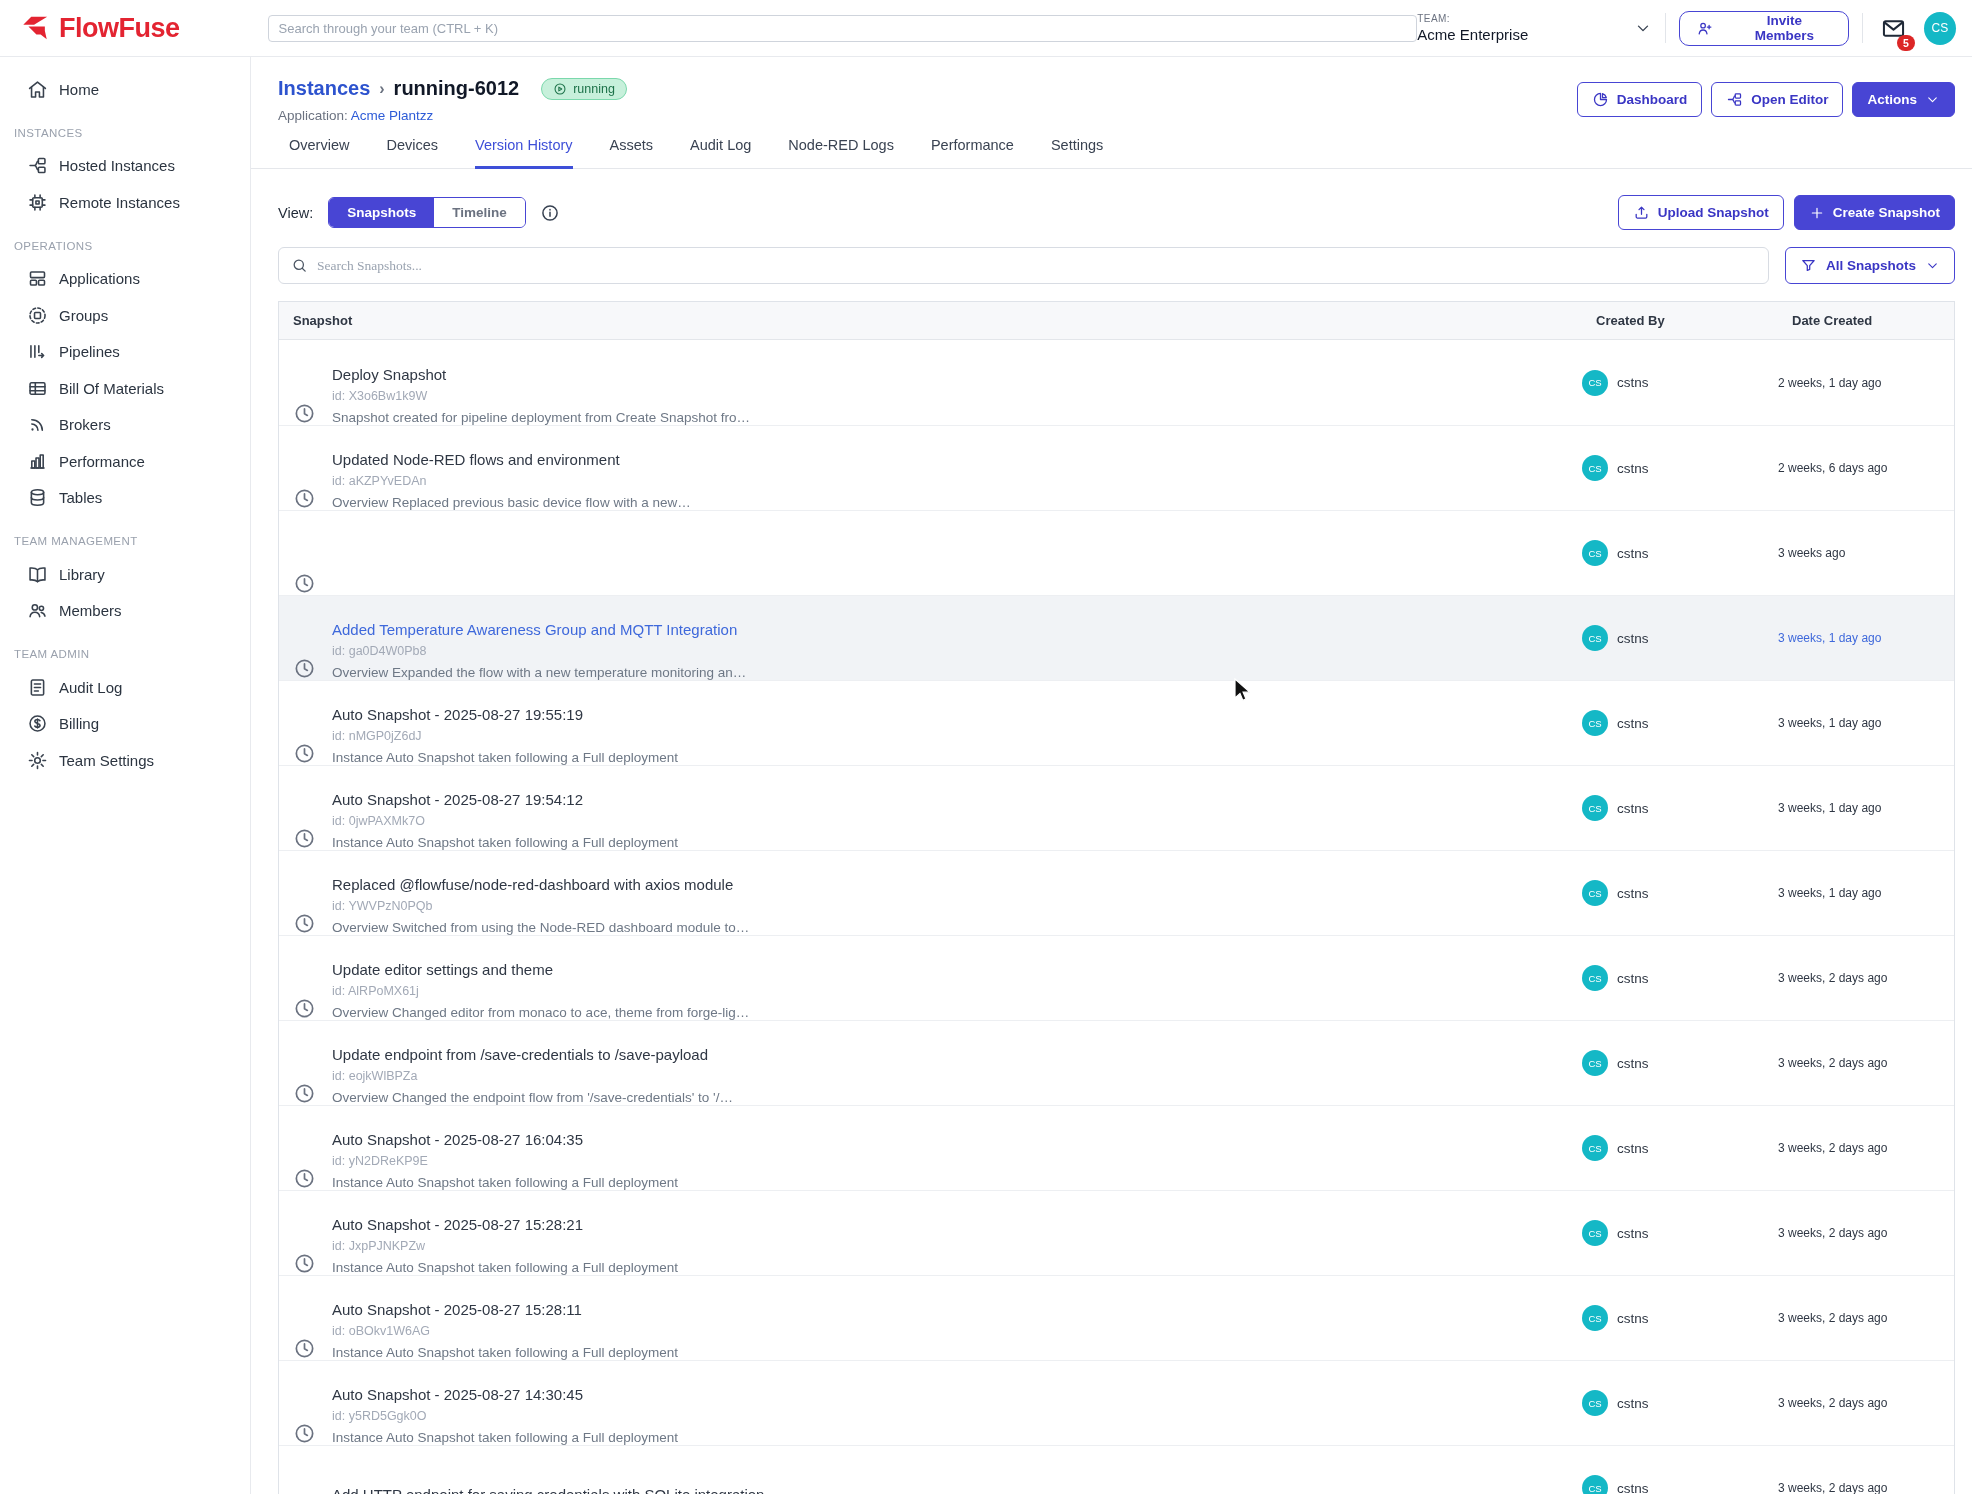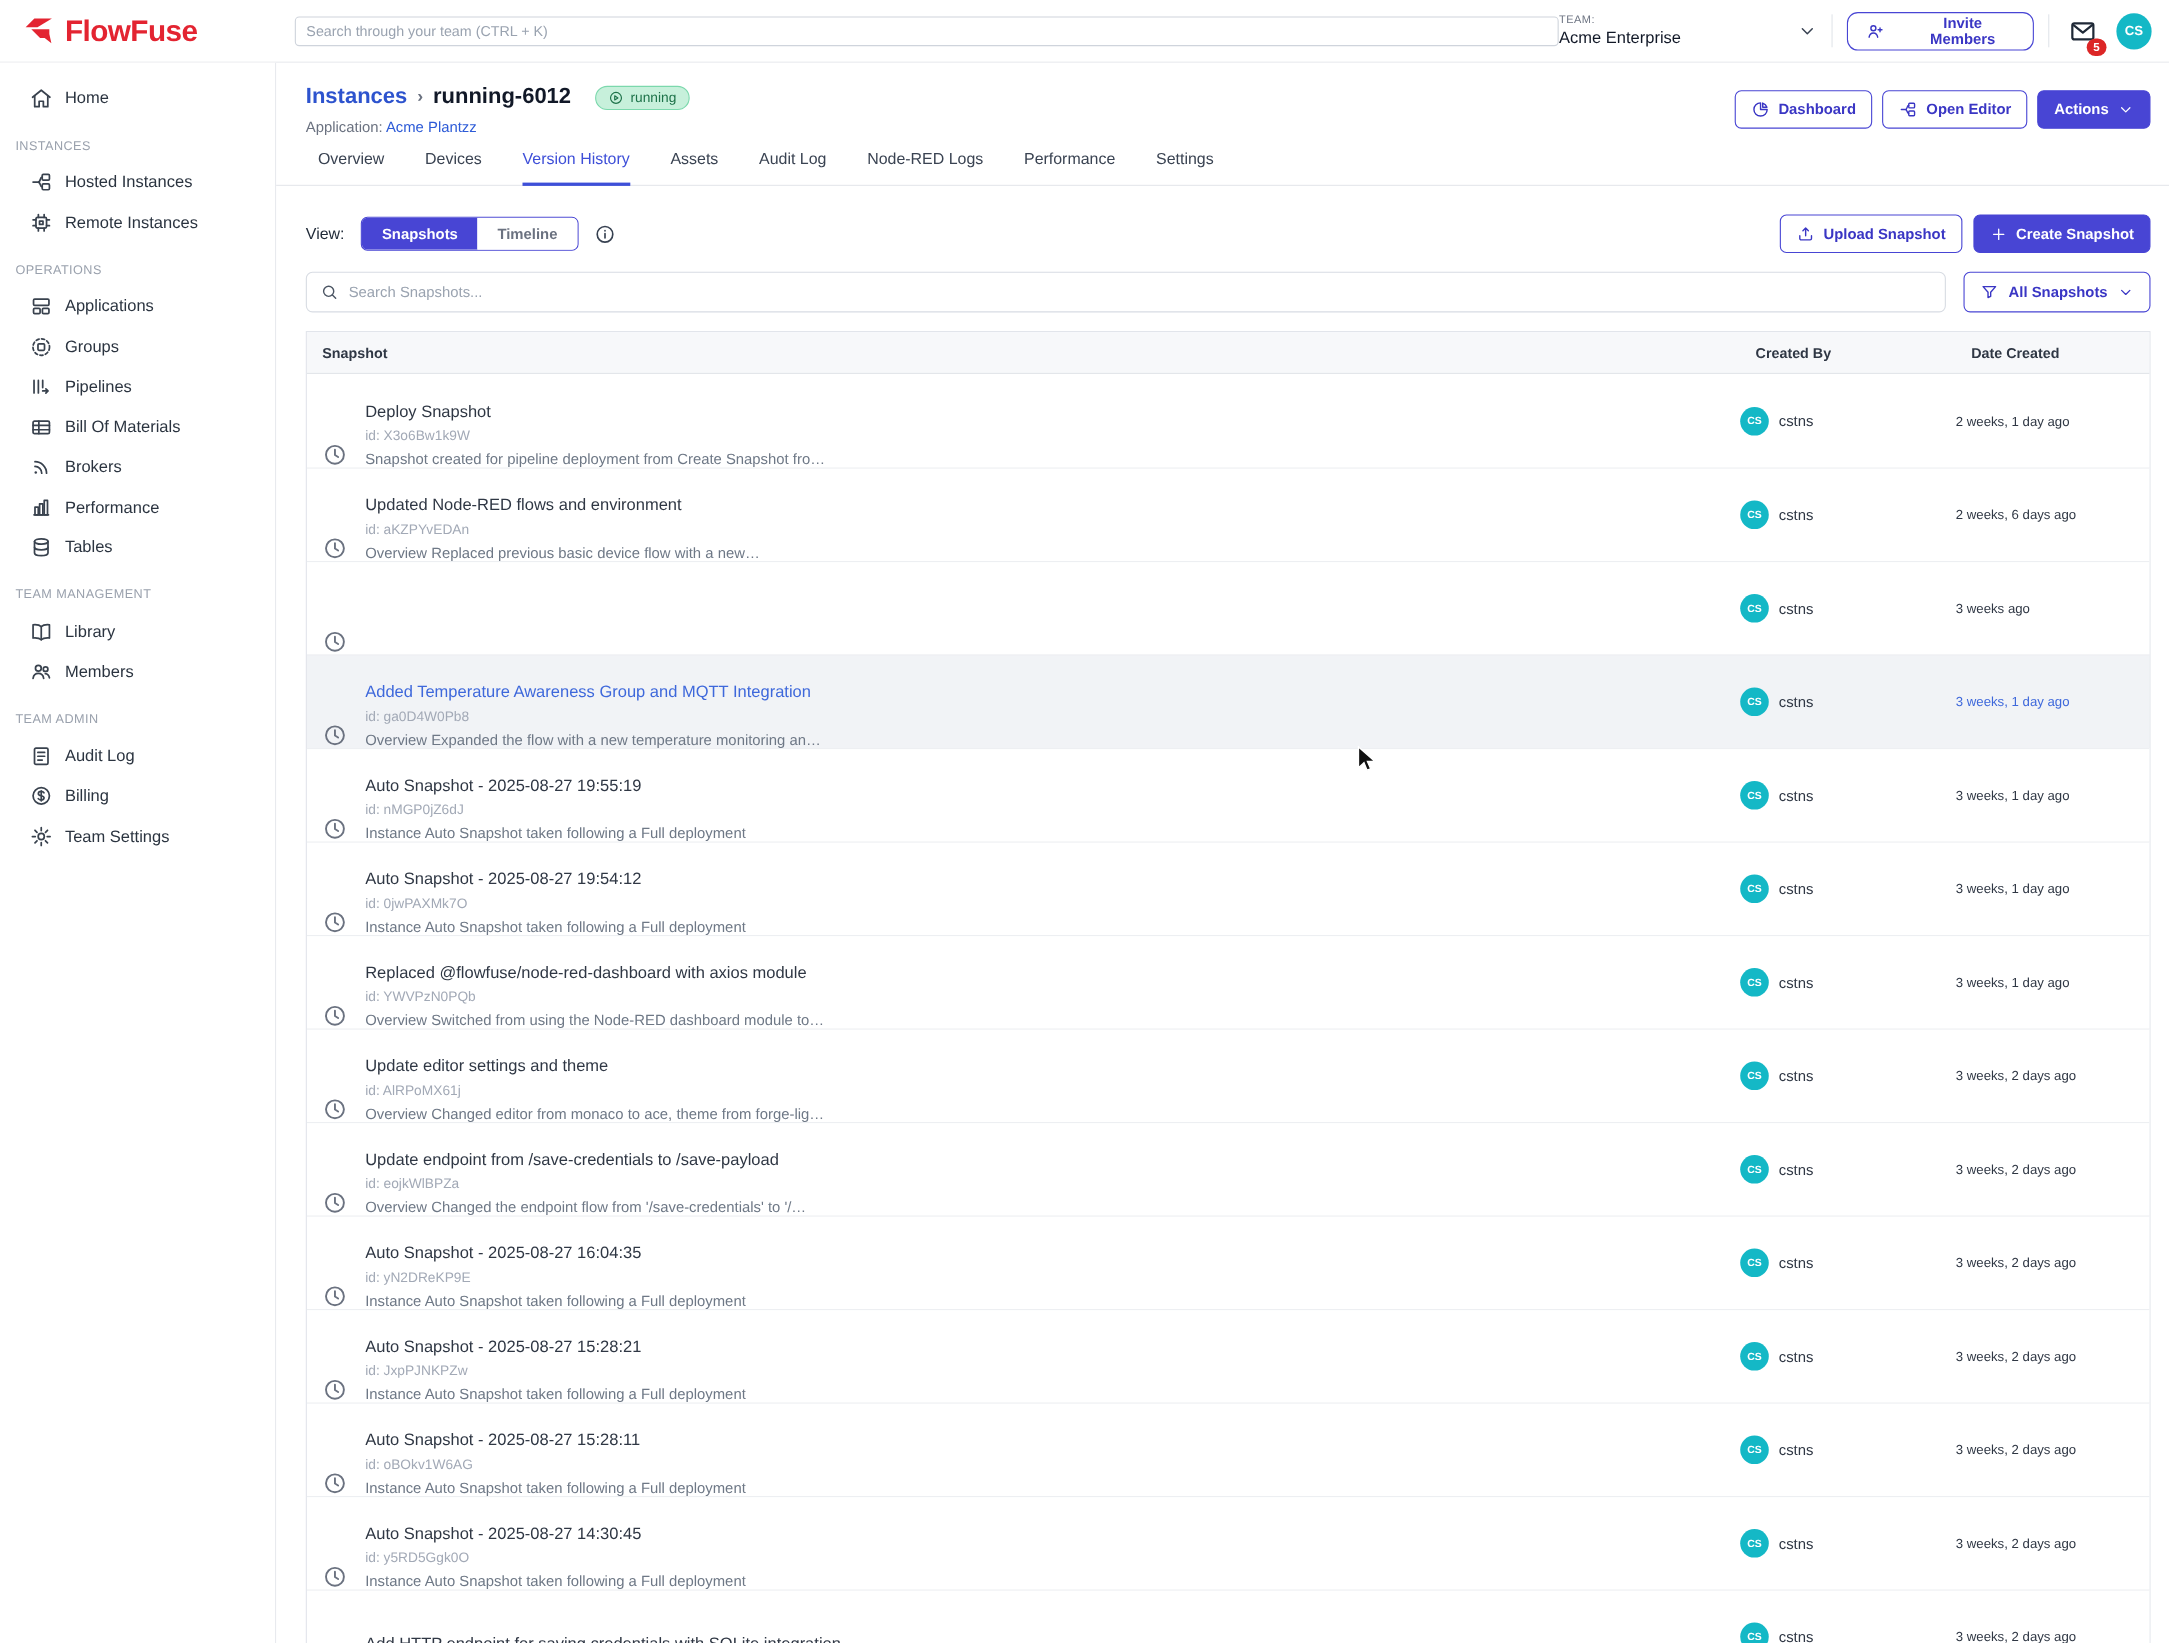--- a/index.html
+++ b/index.html
@@ -26,21 +26,21 @@
   .global-search input::placeholder{color:#9aa3b0}
   .top-right{margin-left:auto;display:flex;align-items:center;gap:13px}
   .team{width:240px;display:flex;align-items:center;justify-content:space-between;cursor:pointer}
   .team-label{font-size:10px;letter-spacing:.4px;color:#6b7280;margin-bottom:2px}
   .team-name{font-size:15px;color:#111827}
   .chev{color:#374151}
   .vdiv{width:1px;height:30px;background:#e2e5ea}
   .invite-btn{height:35px;display:flex;align-items:center;gap:24px;padding:0 16px;border:1px solid var(--primary);border-radius:10px;background:#fff;color:var(--primary-text);font-size:13.5px;font-weight:700;cursor:pointer}
   .mail-wrap{position:relative;color:#1f2937;cursor:pointer;margin:0 4px}
   .mail-badge{position:absolute;right:-8px;bottom:-9px;background:var(--badge-red);color:#fff;font-size:10.5px;font-weight:700;padding:2px 6px;border-radius:9px}
-  .avatar{width:33px;height:33px;border-radius:50%;background:var(--teal);color:#fff;font-weight:700;font-size:12px;display:flex;align-items:center;justify-content:center;cursor:pointer}
+  .avatar{width:33px;height:33px;border-radius:50%;background:var(--teal);color:#fff;font-weight:400;font-size:12px;display:flex;align-items:center;justify-content:center;cursor:pointer}
 
   
   .shell{display:flex;height:1437px}
   .sidebar{width:251px;flex:0 0 auto;border-right:1px solid var(--border);padding-top:14px;background:#fff}
   .side-section-label{margin:19px 0 9px 14px;font-size:11.5px;color:#9aa1ad;letter-spacing:.4px;font-weight:500}
   .side-item{height:36.5px;display:flex;align-items:center;gap:11px;padding-left:27px;font-size:15px;color:#2b3440;cursor:pointer}
   .side-icon{width:21px;height:21px;color:#39424e;flex:0 0 auto}
   .main{flex:1;min-width:0}
 
   
@@ -66,21 +66,21 @@
   .view-row{display:flex;align-items:center}
   .view-label{font-size:14.5px;color:#1f2937;margin-right:15px}
   .toggle{display:flex;border:1px solid var(--primary);border-radius:6px;overflow:hidden}
   .toggle .tg{padding:7px 18px;font-size:13.5px;font-weight:700;color:#6b7280;background:#fff;cursor:pointer}
   .toggle .tg.active{background:var(--primary);color:#fff}
   .info-btn{margin-left:14px;color:#374151;cursor:pointer}
   .view-actions{margin-left:auto;display:flex;gap:10px}
 
   .search-row{margin-top:17px;display:flex;gap:16px}
   .search-box{flex:1;height:37px;border:1px solid #d8dce3;border-radius:6px;display:flex;align-items:center;padding:0 12px;gap:9px;background:#fff;color:#4b5563}
-  .search-box input{border:none;outline:none;flex:1;font-size:13.5px;font-family:Liberation Sans, sans-serif;color:#14532d}
+  .search-box input{border:none;outline:none;flex:1;font-size:13.5px;font-family:Liberation Serif, serif;color:#14532d}
   .search-box input::placeholder{color:#9aa3b0}
   .filter-btn{height:37px;display:inline-flex;align-items:center;gap:9px;padding:0 14px;border:1px solid var(--primary);border-radius:6px;background:#fff;color:var(--primary-text);font-size:13.5px;font-weight:700;cursor:pointer;font-family:inherit}
 
   
   .table{margin-top:17px;border:1px solid #dfe3e9;background:#fff}
   .t-head{display:grid;grid-template-columns:1fr 196px 176px;background:#f7f8fa;border-bottom:1px solid #e3e6ea;height:38px;align-items:center}
   .th{font-size:13px;font-weight:700;color:#2f3744;padding-left:14px}
   .t-row{display:grid;grid-template-columns:1fr 196px 176px;height:85px;background:#fff;cursor:pointer}
   .t-row + .t-row{border-top:1px solid var(--row-border)}
   .t-row.highlighted{background:#F1F3F6}

